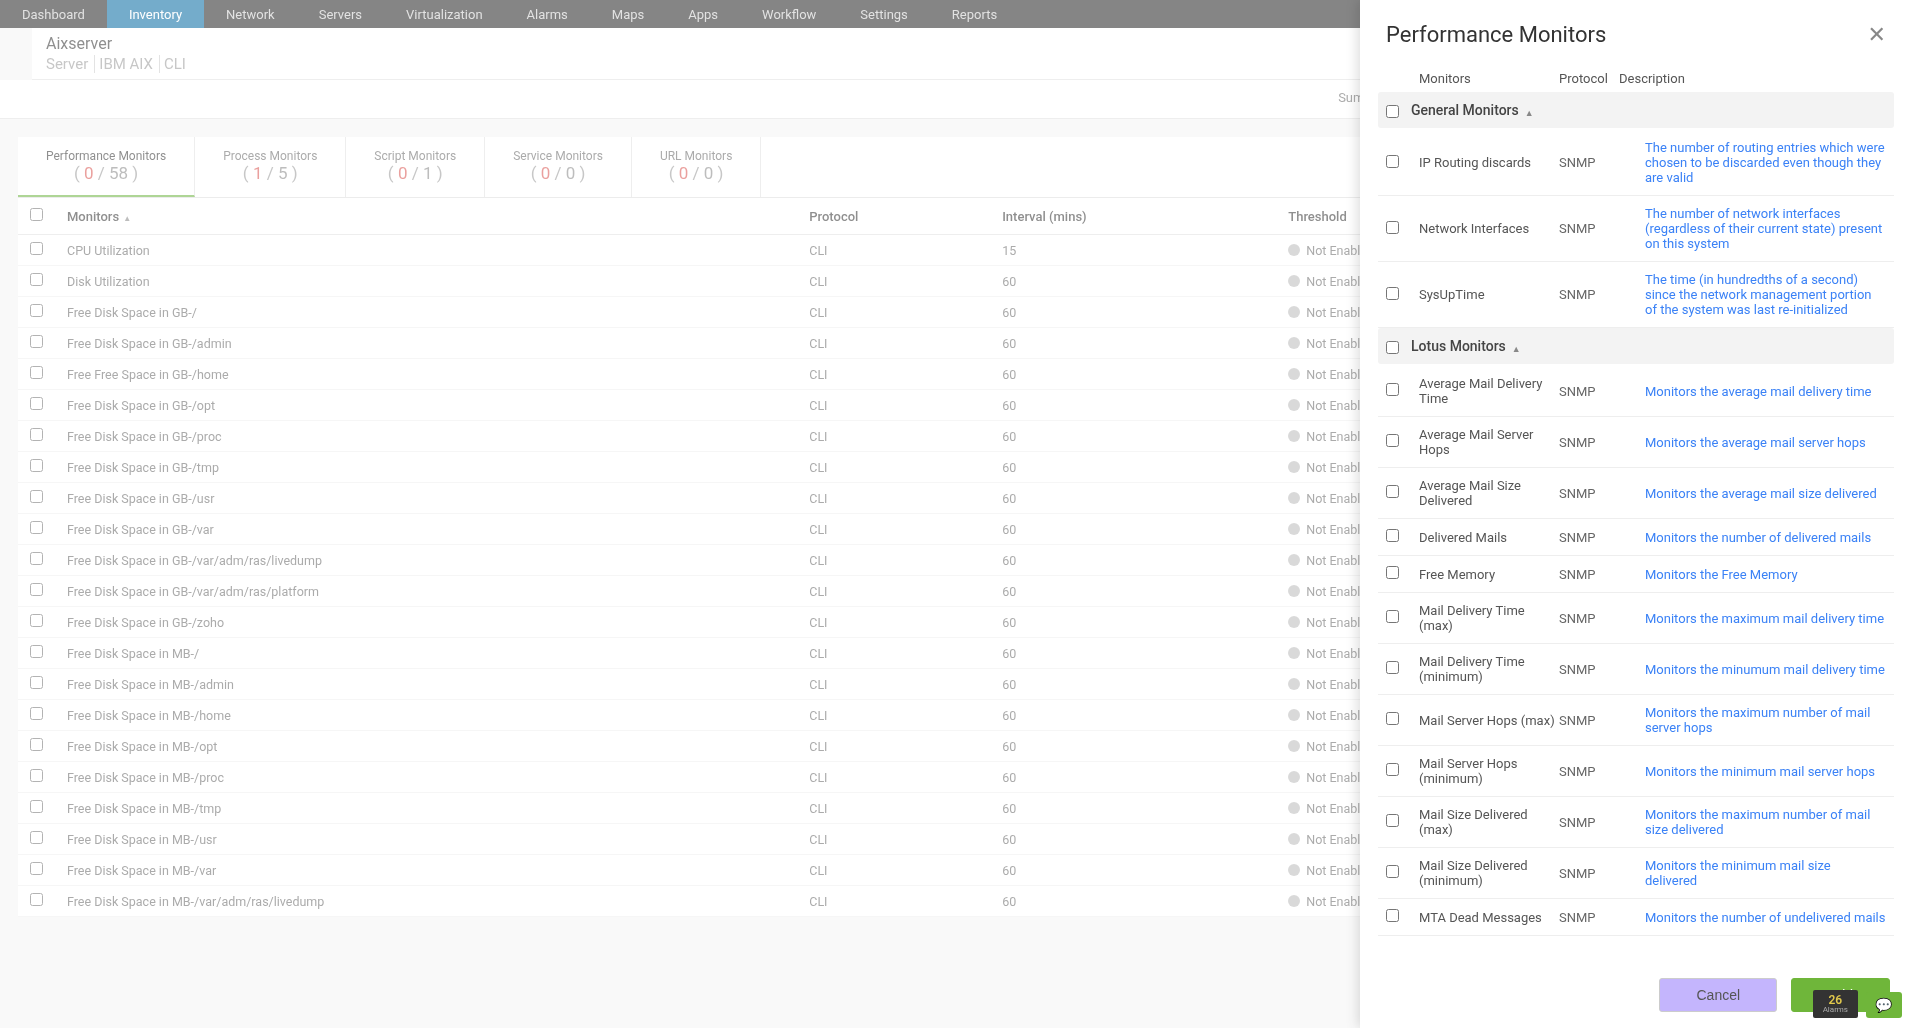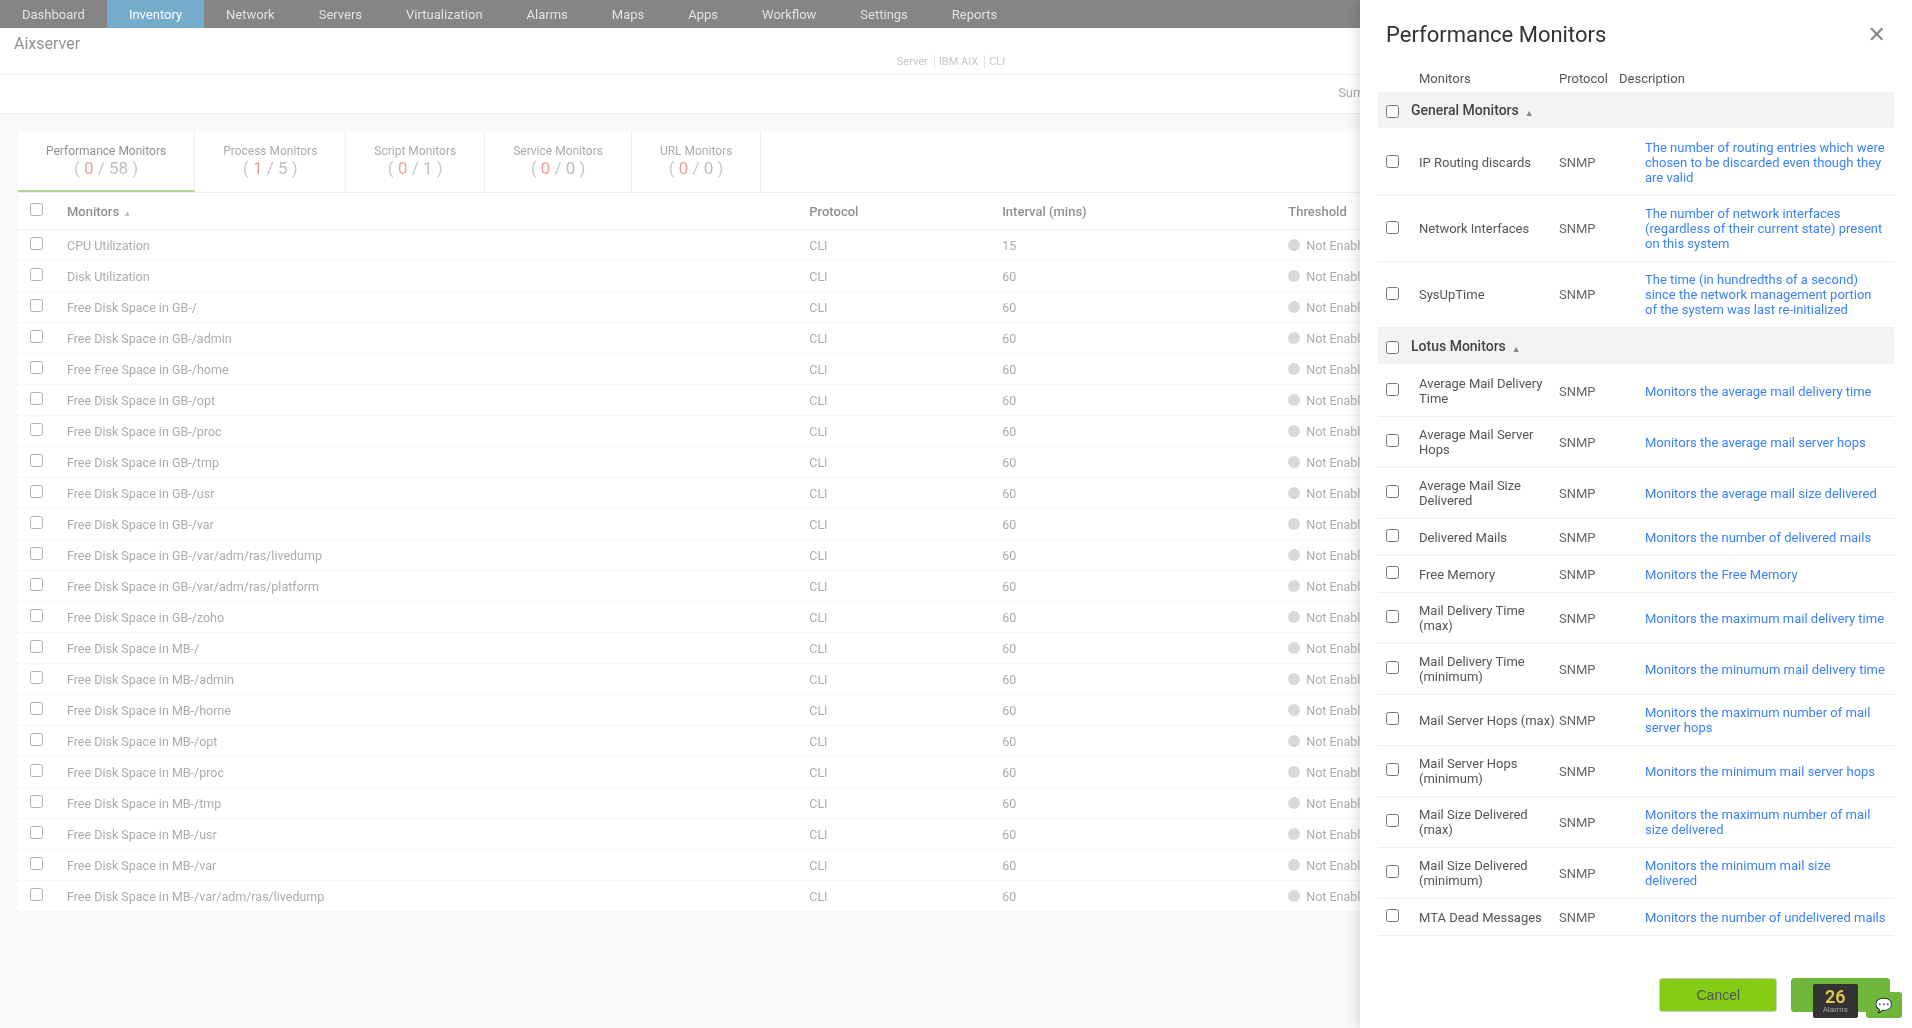--- a/index.html
+++ b/index.html
@@ -2,23 +2,23 @@
 <html><head>
 <meta charset="utf-8">
 <style>
 * { box-sizing: border-box; margin: 0; padding: 0; }
 body { font-family: -apple-system,BlinkMacSystemFont,"Segoe UI",Roboto,sans-serif; font-size: 13px; color: #555; background: #f5f5f5; overflow: hidden; }
 .topnav { background: #222; height: 28px; display: flex; align-items: stretch; }
 .topnav .tab { padding: 0 22px; color: #ccc; display: flex; align-items: center; font-size: 13px; cursor: pointer; }
 .topnav .tab.active { background: #0369a1; color: #fff; }
 .topnav .spacer { flex: 1; }
 .topnav .kebab { color: #888; padding: 0 14px; display: flex; align-items: center; font-size: 18px; }
-.header { background: #fff; padding: 6px 14px; border-bottom: 1px solid #e0e0e0; }
+.header { background: #fff; padding: 6px 14px; border-bottom: 1px solid #e0e0e0; margin-left: 32px; }
 .header .title { font-size: 16px; color: #333; }
-.header .meta { font-size: 11px; color: #999; margin-top: 2px; text-align: center; }
+.header .meta { font-size: 15px; color: #999; margin-top: 2px; }
 .header .meta span { border-right: 1px solid #ccc; padding-right: 6px; margin-right: 4px; }
 .header .meta span:last-child { border: none; }
 .subnav { background: #fff; border-bottom: 1px solid #e0e0e0; display: flex; justify-content: flex-end; padding: 0 20px; }
 .subnav .sitem { padding: 10px 14px; color: #666; font-size: 13px; cursor: pointer; }
 .subnav .sitem.active { color: #4a9e3e; border-bottom: 3px solid #6cb33e; font-weight: 500; }
 .content { padding: 18px; }
 .tabbar { display: flex; border-bottom: 1px solid #ddd; background: #fff; }
 .tabbar .btab { padding: 12px 28px; text-align: center; font-size: 12px; color: #666; border-right: 1px solid #e0e0e0; cursor: pointer; }
 .tabbar .btab .cnt { font-size: 17px; color: #999; }
 .tabbar .btab.active { border-bottom: 2px solid #6cb33e; color: #333; }
@@ -42,24 +42,24 @@
 .modal-cols .c4 { flex: 1; }
 .modal-body { flex: 1; overflow-y: auto; padding: 0 18px; }
 .grp-head { background: #f3f3f3; padding: 10px 8px; font-weight: 500; font-size: 14px; color: #444; border-radius: 3px; margin-bottom: 2px; display: flex; align-items: flex-end; }
 .grp-head input { margin-right: 12px; }
 .mrow { display: flex; align-items: center; padding: 10px 8px; border-bottom: 1px solid #eee; font-size: 13px; }
 .mrow .m1 { width: 33px; }
 .mrow .m2 { width: 140px; color: #555; }
 .mrow .m3 { width: 60px; color: #666; }
 .mrow .m4 { flex: 1; color: #3b82f6; font-size: 13px; margin-left: 26px; }
 .modal-foot { padding: 16px 22px; display: flex; justify-content: flex-end; gap: 14px; }
-.btn { padding: 8px 36px; border-radius: 3px; font-size: 14px; cursor: pointer; border: 1px solid #ccc; background: #84cc16; color: #555; }
+.btn { padding: 8px 36px; border-radius: 3px; font-size: 14px; cursor: pointer; border: 1px solid #ccc; background: #c4b5fd; color: #555; }
 .btn.primary { background: #6fb63a; color: #fff; border-color: #6fb63a; }
 .pill { position: fixed; right: 54px; bottom: 10px; background: #333; color: #fff; border-radius: 2px; padding: 4px 10px; text-align: center; line-height: 1; }
-.pill .big { font-size: 18px; font-weight: 600; color: #e0c84c; }
+.pill .big { font-size: 12px; font-weight: 600; color: #e0c84c; }
 .pill .sm { font-size: 8px; color: #aaa; }
 .chat { position: fixed; right: 10px; bottom: 10px; width: 36px; height: 26px; background: #6fb63a; border-radius: 3px; display: flex; align-items: center; justify-content: center; color: #fff; font-size: 14px; }
 </style>
 </head>
 <body>
 
 <div class="topnav" id="topnav">
     <div class="tab">Dashboard</div>
     <div class="tab active">Inventory</div>
     <div class="tab">Network</div>

